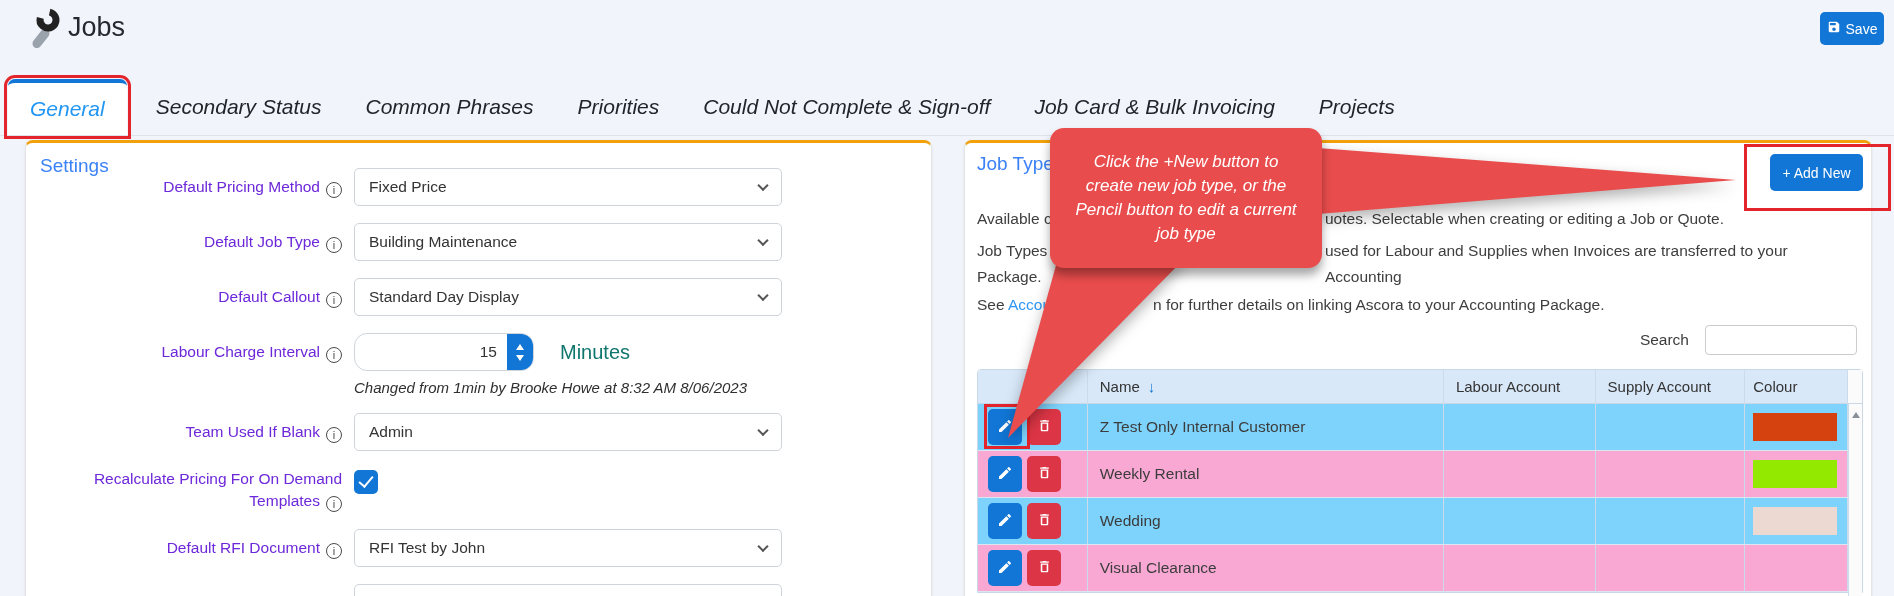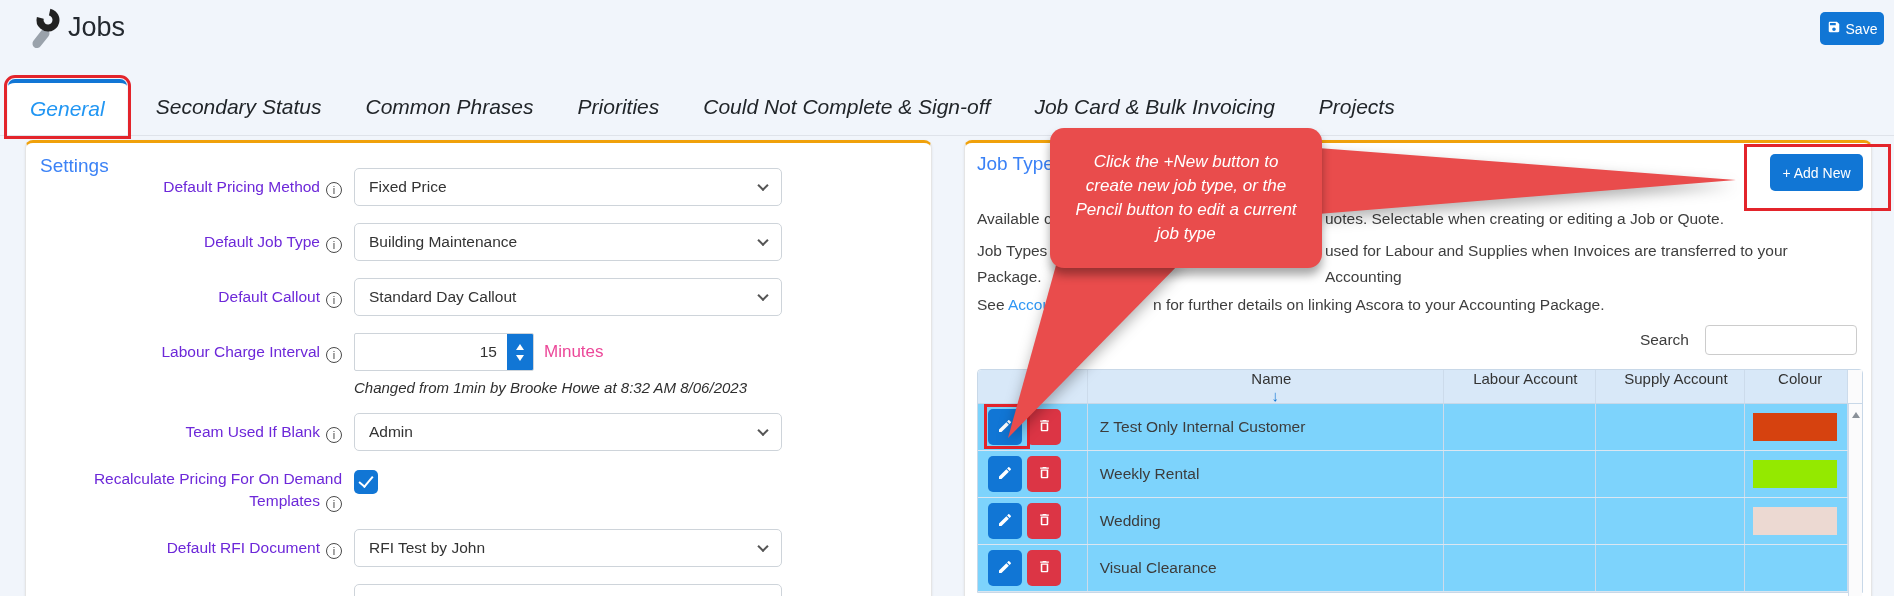--- a/index.html
+++ b/index.html
@@ -33,26 +33,26 @@
   .frow.top { align-items:flex-start; }
   .flabel { width:304px; text-align:right; font-size:15.5px; color:#6d28d9; line-height:22px; flex:none; }
   .info { display:inline-block; width:16px; height:16px; border:1px solid #4a4a4a; border-radius:50%;
     font-size:11px; line-height:14px; text-align:center; color:#4a4a4a; margin-left:6px; vertical-align:-2px; }
   .info::before { content:"i"; }
   .fctrl { margin-left:12px; position:relative; }
   .sel { width:428px; height:38px; border:1px solid #ced4da; border-radius:5px; background:#fff;
     display:flex; align-items:center; padding:0 30px 0 14px; font-size:15.5px; color:#333; position:relative; cursor:pointer; }
   .chev { position:absolute; right:14px; top:50%; width:8px; height:8px;
     border-right:2px solid #555; border-bottom:2px solid #555; transform:translateY(-70%) rotate(45deg); }
-  .numwrap { width:180px; height:38px; border:1px solid #ced4da; border-radius:2px; display:flex; overflow:hidden; }
+  .numwrap { width:180px; height:38px; border:1px solid #ced4da; border-radius:13px; display:flex; overflow:hidden; }
   .numval { flex:1; display:flex; align-items:center; justify-content:flex-end; padding-right:10px; font-size:15.5px; color:#333; }
   .spin { width:26px; background:#1176d5; display:flex; flex-direction:column; align-items:center; justify-content:center; gap:5px; cursor:pointer; }
   .spin .up   { width:0; height:0; border-left:4px solid transparent; border-right:4px solid transparent; border-bottom:6px solid #fff; }
   .spin .down { width:0; height:0; border-left:4px solid transparent; border-right:4px solid transparent; border-top:6px solid #fff; }
-  .suffix { font-size:17px; color:#ec4899; margin-left:10px; align-self:center; }
+  .suffix { font-size:20px; color:#0f766e; margin-left:26px; align-self:center; }
   .note { font-style:italic; font-size:15px; color:#2f2f2f; margin-top:8px; }
   .checkbox { width:24px; height:24px; background:#1176d5; border-radius:5px; position:relative; cursor:pointer; }
   .checkbox::after { content:""; position:absolute; left:8px; top:3px; width:6px; height:12px;
     border-right:2.5px solid #fff; border-bottom:2.5px solid #fff; transform:rotate(40deg); }
 
   
   .card-right h2 { position:absolute; left:12px; top:10px; }
   .addnew-btn { position:absolute; left:805px; top:11px; width:93px; height:37px; background:#1176d5; color:#fff;
     border:none; border-radius:5px; font-size:14px; cursor:pointer; font-family:inherit; }
   .anno { position:absolute; border:3px solid #e3242b; z-index:25; pointer-events:none; }
@@ -65,29 +65,29 @@
   .block { display:block; }
   .link { color:#2f97f5; text-decoration:none; cursor:pointer; }
   .search-row { position:absolute; top:182px; right:14px; display:flex; align-items:center; gap:16px; }
   .search-row label { font-size:15.5px; color:#3c3c3c; }
   .search-row input { width:152px; height:30px; border:1px solid #ccc; border-radius:4px; padding:0 8px; font-family:inherit; font-size:14px; }
 
   
   .jt-table { position:absolute; left:12px; top:226px; width:886px; border:1px solid #c8d8e8; border-radius:4px 4px 0 0; }
   .thead { display:flex; height:34px; background:#d8e8f8; border-bottom:1px solid #c8d8e8; border-radius:4px 4px 0 0; }
   .trow { display:flex; height:47px; background:#7dd3fc; border-bottom:1px solid #dbe6f1; }
-  .trow.alt { background:#7dd3fc; }
+  .trow.alt { background:#f9a8d4; }
   .cell { border-right:1px solid #ccdbeb; display:flex; align-items:center; font-size:15.5px; color:#3c3c3c; padding-left:12px; }
   .c-actions { width:110px; padding-left:10px; gap:5px; }
   .c-name { width:357px; }
   .c-labour { width:152px; }
   .c-supply { width:150px; }
   .c-colour { width:103px; padding-left:8px; }
   .c-scroll { width:14px; border-right:none; background:#fbfbfc; padding:0; position:relative; }
-  .thead .cell { font-size:15px; color:#333;flex-direction:column; }
+  .thead .cell { font-size:15px; color:#333; }
   .sort { color:#1176d5; margin-left:8px; font-size:15px; }
   .icon-btn { width:34px; height:36px; border:none; border-radius:5px; display:flex; align-items:center; justify-content:center; cursor:pointer; }
   .edit-btn { background:#1176d5; }
   .del-btn { background:#dc3545; }
   .swatch { width:84px; height:28px; }
   .vscroll { position:absolute; right:0; top:34px; width:14px; height:223px; background:#fbfbfc; border-left:1px solid #ccdbeb; }
   .vscroll .arr-up { position:absolute; top:8px; left:3px; width:0; height:0;
     border-left:4px solid transparent; border-right:4px solid transparent; border-bottom:6px solid #8a9199; }
 
   
@@ -164,21 +164,21 @@
             <span>Building Maintenance</span>
             <span class="chev"></span>
           </div>
         </div>
     </div>
 
     <div class="frow">
       <div class="flabel"><span>Default Callout</span><span class="info"></span></div>
       <div class="fctrl">
           <div class="sel">
-            <span>Standard Day Callout</span>
+            <span>Standard Day Display</span>
             <span class="chev"></span>
           </div>
         </div>
     </div>
 
     <div class="frow top">
       <div class="flabel" style="margin-top:8px;"><span>Labour Charge Interval</span><span class="info"></span></div>
       <div class="fctrl">
         <div style="display:flex;">
           <div class="numwrap">

